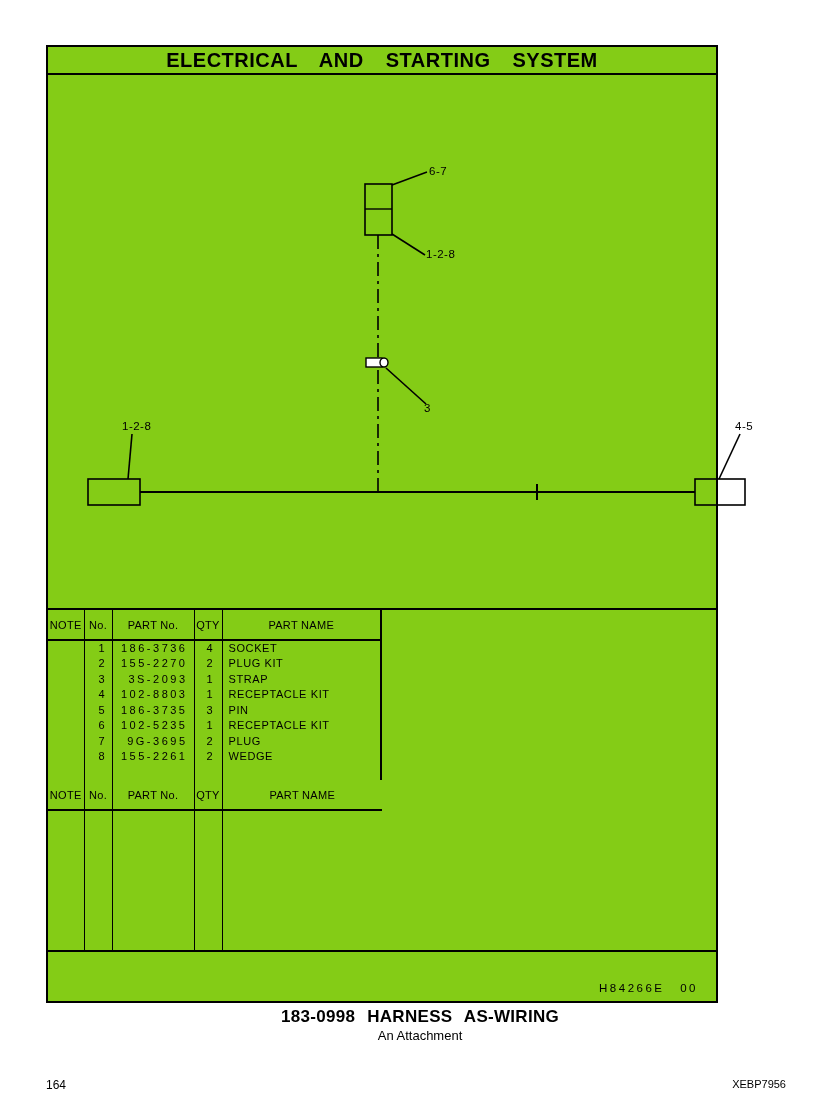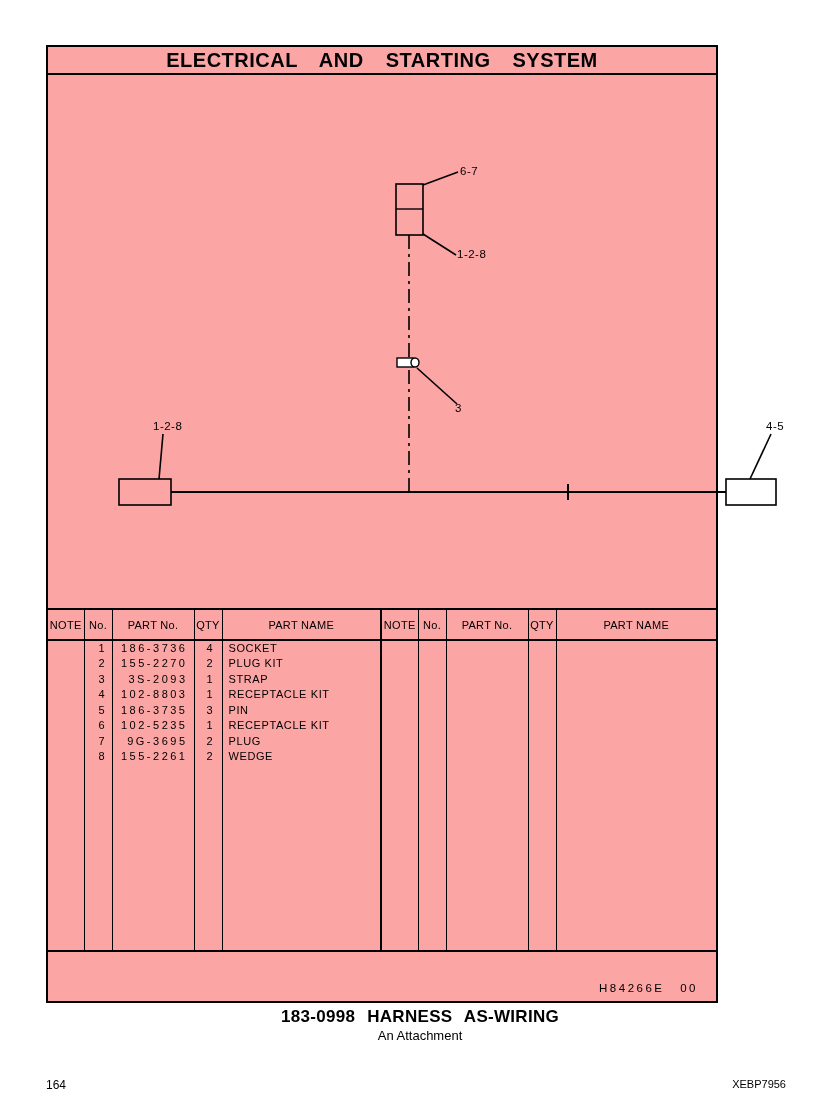--- a/index.html
+++ b/index.html
@@ -1,38 +1,38 @@
 <!DOCTYPE html>
 <html><head>
 <meta charset="utf-8">
 <style>
   * { margin: 0; padding: 0; box-sizing: border-box; }
   html, body { width: 840px; height: 1119px; background: #fff; font-family: "Liberation Sans", sans-serif; color: #000; }
   body { position: relative; overflow: hidden; }
 
   .frame {
     position: absolute; left: 46px; top: 45px; width: 672px; height: 958px;
-    border: 2px solid #000; background: #fca5a5;
+    border: 2px solid #000; background: #84cc16;
     display: flex; flex-direction: column;
   }
 
   .title-bar {
     height: 28px; border-bottom: 2px solid #000;
     display: flex; align-items: center; justify-content: center;
     font-size: 20px; font-weight: bold; letter-spacing: 0.5px; word-spacing: 16px;
     transform: none;
   }
 
-  .diagram { position: relative; height: 533px; margin-left: 31px; }
+  .diagram { position: relative; height: 533px; }
   .diagram svg { position: absolute; left: 0; top: 0; }
   .callout {
     position: absolute; font-size: 11.5px; letter-spacing: 0.5px; white-space: nowrap;
   }
 
-  .tables { display: flex; border-top: 2px solid #000; border-bottom: 2px solid #000; height: 344px; }
+  .tables { display: flex; border-top: 2px solid #000; border-bottom: 2px solid #000; height: 344px; flex-direction: column; }
   .table-half { width: 50%; height: 100%; }
   .table-half.left { border-right: 2px solid #000; }
 
   table.parts { width: 100%; height: 100%; border-collapse: collapse; table-layout: fixed; }
   table.parts th, table.parts td { font-weight: normal; vertical-align: middle; overflow: hidden; white-space: nowrap; }
   table.parts th {
     border-bottom: 2px solid #000; height: 30px; font-size: 11px; text-align: center; letter-spacing: 0.3px;
   }
   table.parts .vline { border-left: 1.5px solid #000; }
   table.parts td { height: 15.5px; font-size: 11px; }

